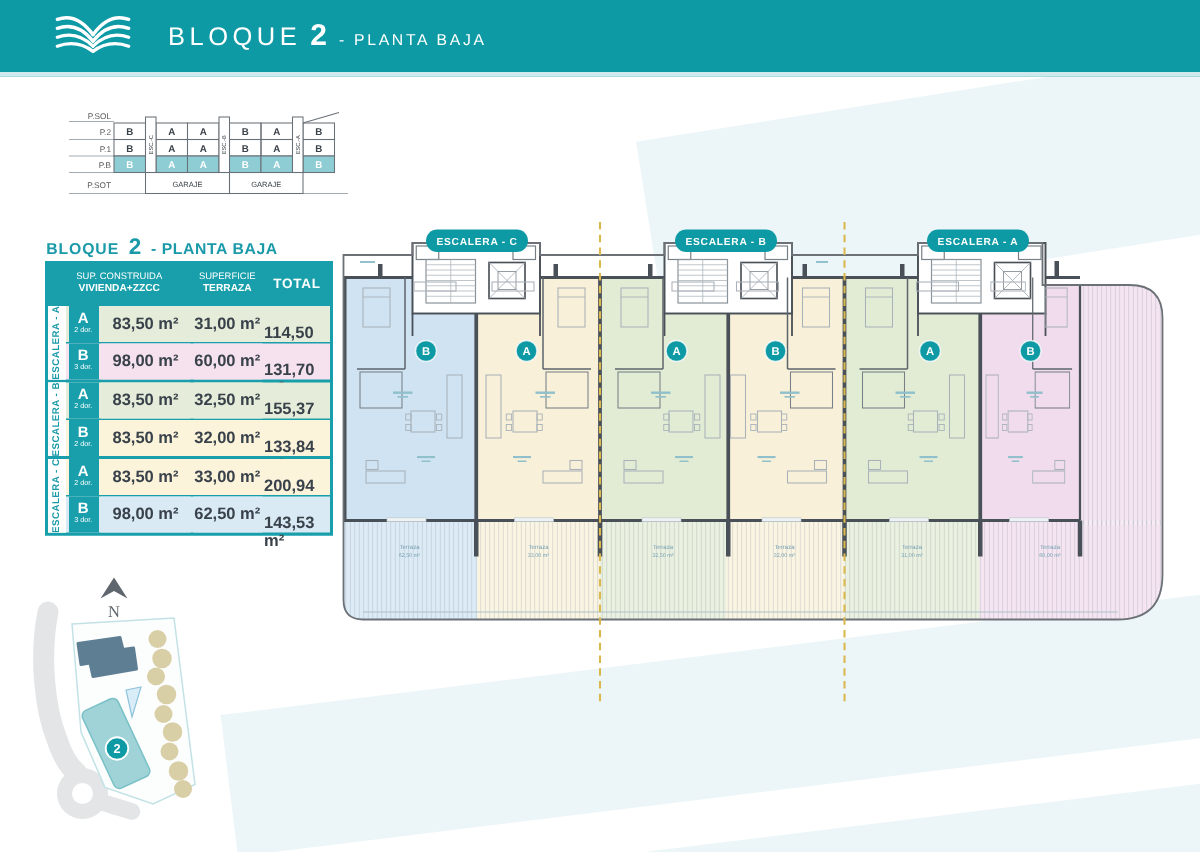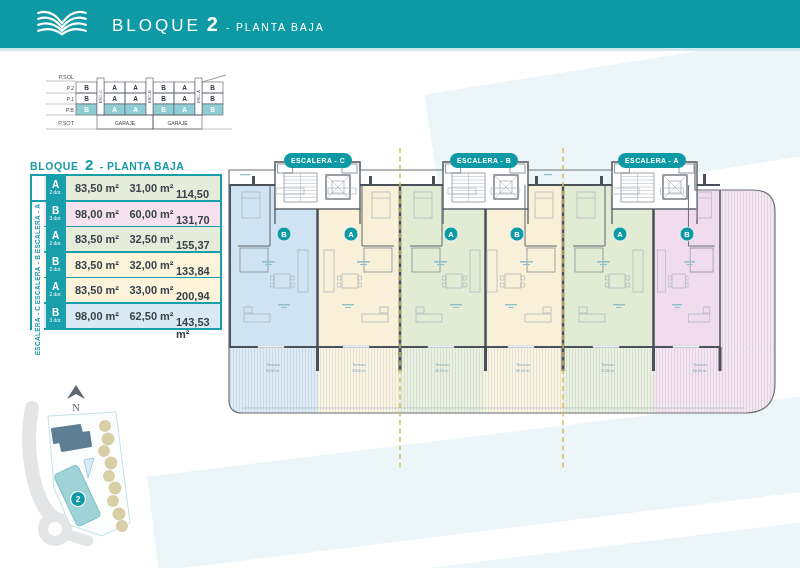--- a/index.html
+++ b/index.html
@@ -17,21 +17,21 @@
   .logo{margin-left:34px;width:56px;height:34px;}
   .htitle{margin-left:22px;color:#fff;display:flex;align-items:baseline;white-space:nowrap;}
   .ht-main{font-size:17px;letter-spacing:3px;font-weight:400;}
   .ht-num{font-size:20px;font-weight:bold;margin-left:6px;}
   .ht-sub{font-size:10.5px;letter-spacing:1.8px;margin-left:8px;}
 
   
   .secdiag{left:40px;top:72px;}
 
   
-  .tbl-title{left:30px;top:156px;width:192px;text-align:left;color:var(--label-teal);white-space:nowrap;}
+  .tbl-title{left:12px;top:156px;width:192px;text-align:center;color:var(--label-teal);white-space:nowrap;}
   .tbl-title .tp{font-size:10.5px;font-weight:bold;letter-spacing:.6px;}
   .tbl-title .tn{font-size:15px;font-weight:bold;margin:0 2px;}
   .tbl-title .ts{font-size:10.5px;font-weight:bold;letter-spacing:.4px;}
   .stable{left:30px;top:174px;width:188px;background:var(--table-teal);
           border:2px solid var(--table-teal);display:flex;flex-direction:column;gap:1.5px;position:absolute;}
   .thead{display:flex;gap:1.5px;height:26px;}
   .thead .hc{background:var(--table-teal);color:#fff;display:flex;flex-direction:column;
              align-items:center;justify-content:center;line-height:1.15;}
   .hc1{width:95px;} .hc2{width:46px;} .hc3{width:44px;}
   .hl1{font-size:6.3px;} .hl2{font-size:6.8px;font-weight:bold;}
@@ -164,20 +164,33 @@
       </g>
     </g>
   </svg>
 
   <div class="layer tbl-title">
     <span class="tp">BLOQUE</span>
     <span class="tn">2</span>
     <span class="ts">- PLANTA BAJA</span>
   </div>
   <div class="stable">
+    <div class="thead">
+      <div class="hc hc1">
+        <span class="hl1">SUP. CONSTRUIDA</span>
+        <span class="hl2">VIVIENDA+ZZCC</span>
+      </div>
+      <div class="hc hc2">
+        <span class="hl1">SUPERFICIE</span>
+        <span class="hl2">TERRAZA</span>
+      </div>
+      <div class="hc hc3">
+        <span class="tot">TOTAL</span>
+      </div>
+    </div>
     <div class="trow" style="background:var(--row-green)">
       <div class="gspace"></div>
       <div class="ucell">
           <span class="ul">A</span>
           <span class="ud">2 dor.</span>
         </div>
       <div class="vcell v1" style="background:var(--row-green)">83,50 m²</div>
       <div class="vcell v2" style="background:var(--row-green)">31,00 m²</div>
       <div class="vcell v3" style="background:var(--row-green)">114,50 m²</div>
     </div>

